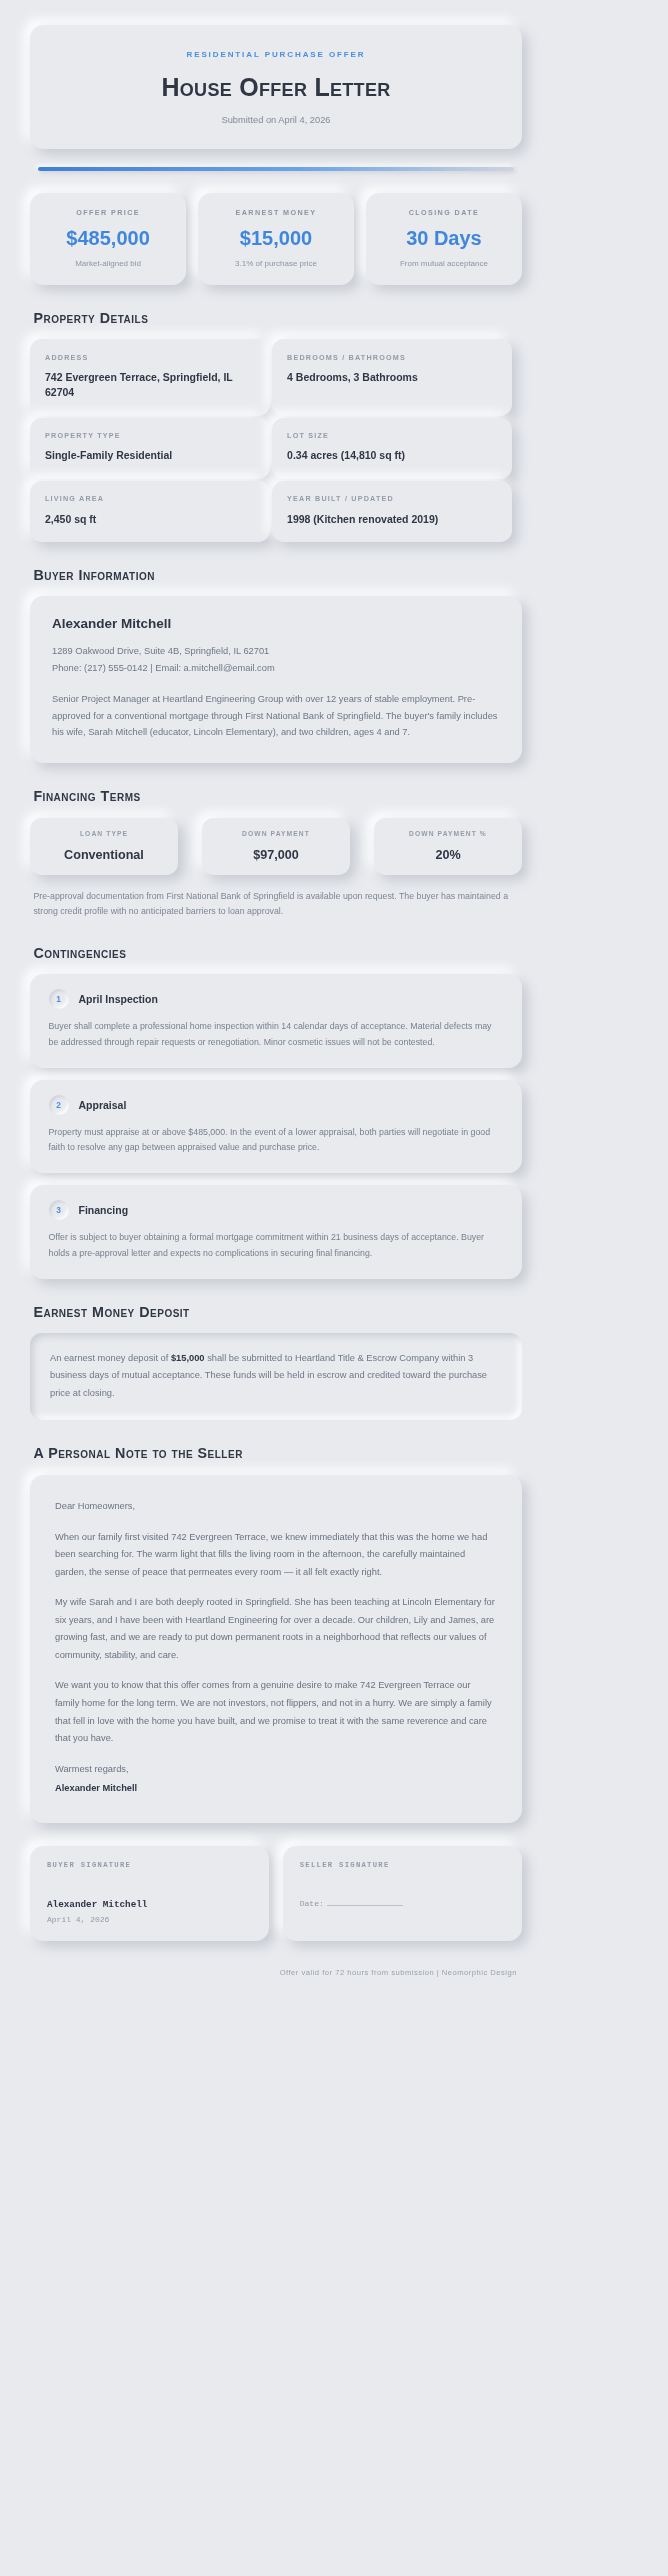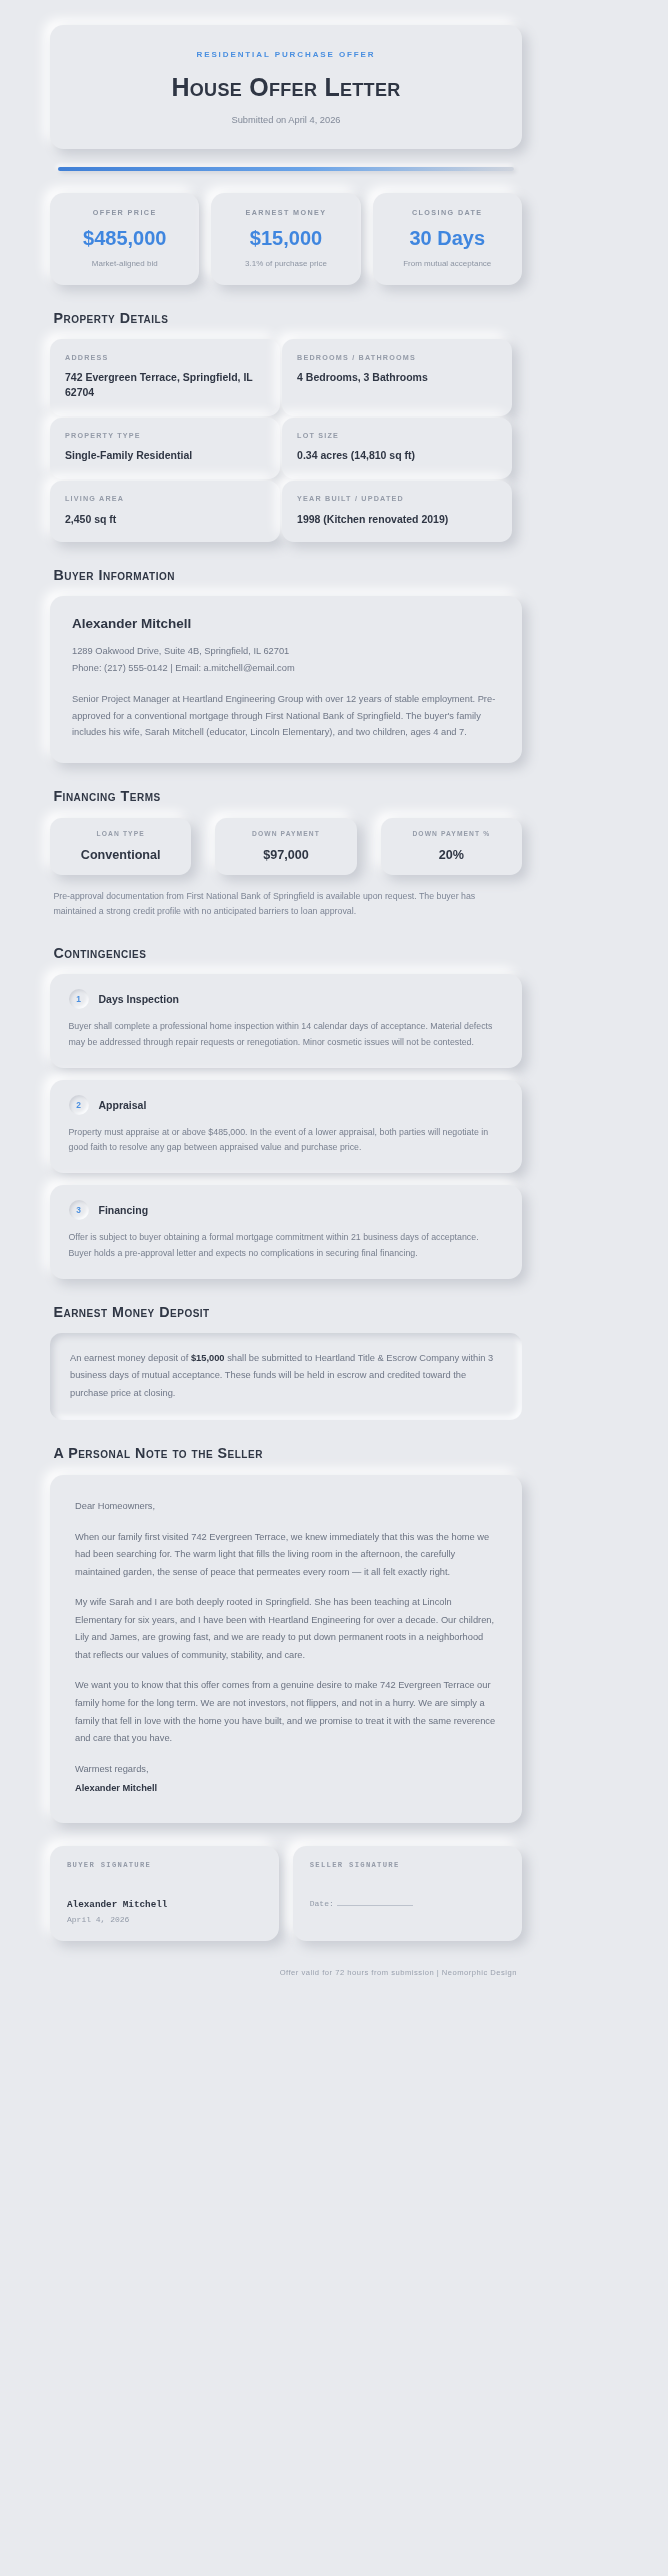--- a/index.html
+++ b/index.html
@@ -3,21 +3,21 @@
 <meta charset="utf-8">
 <style>
   * { box-sizing: border-box; margin: 0; padding: 0; }
   body {
     width: 668px;
     background: #e8eaee;
     font-family: "Liberation Sans", sans-serif;
     color: #3a4250;
     -webkit-font-smoothing: antialiased;
   }
-  .page { width: 556px; padding: 25px 34px 17px 50px; }
+  .page { width: 556px; padding: 25px 34px 17px 30px; }
 
   
   .neu {
     background: #e8eaee;
     border-radius: 13.5px;
     box-shadow: 5.9px 5.9px 11.8px #c9ccd3, -5.9px -5.9px 11.8px #ffffff;
   }
   .neu-in {
     background: #e8eaee;
     border-radius: 11.8px;
@@ -287,21 +287,21 @@
       <div class="v">20%</div>
     </div>
   </div>
   <div class="fin-note">Pre-approval documentation from First National Bank of Springfield is available upon request. The buyer has maintained a strong credit profile with no anticipated barriers to loan approval.</div>
 
   <h2 class="section">Contingencies</h2>
 
   <div class="neu cont">
     <div class="cont-head">
       <div class="badge">1</div>
-      <div class="cont-title">Days Inspection</div>
+      <div class="cont-title">April Inspection</div>
     </div>
     <div class="cont-body">Buyer shall complete a professional home inspection within 14 calendar days of acceptance. Material defects may be addressed through repair requests or renegotiation. Minor cosmetic issues will not be contested.</div>
   </div>
 
   <div class="neu cont">
     <div class="cont-head">
       <div class="badge">2</div>
       <div class="cont-title">Appraisal</div>
     </div>
     <div class="cont-body">Property must appraise at or above $485,000. In the event of a lower appraisal, both parties will negotiate in good faith to resolve any gap between appraised value and purchase price.</div>

